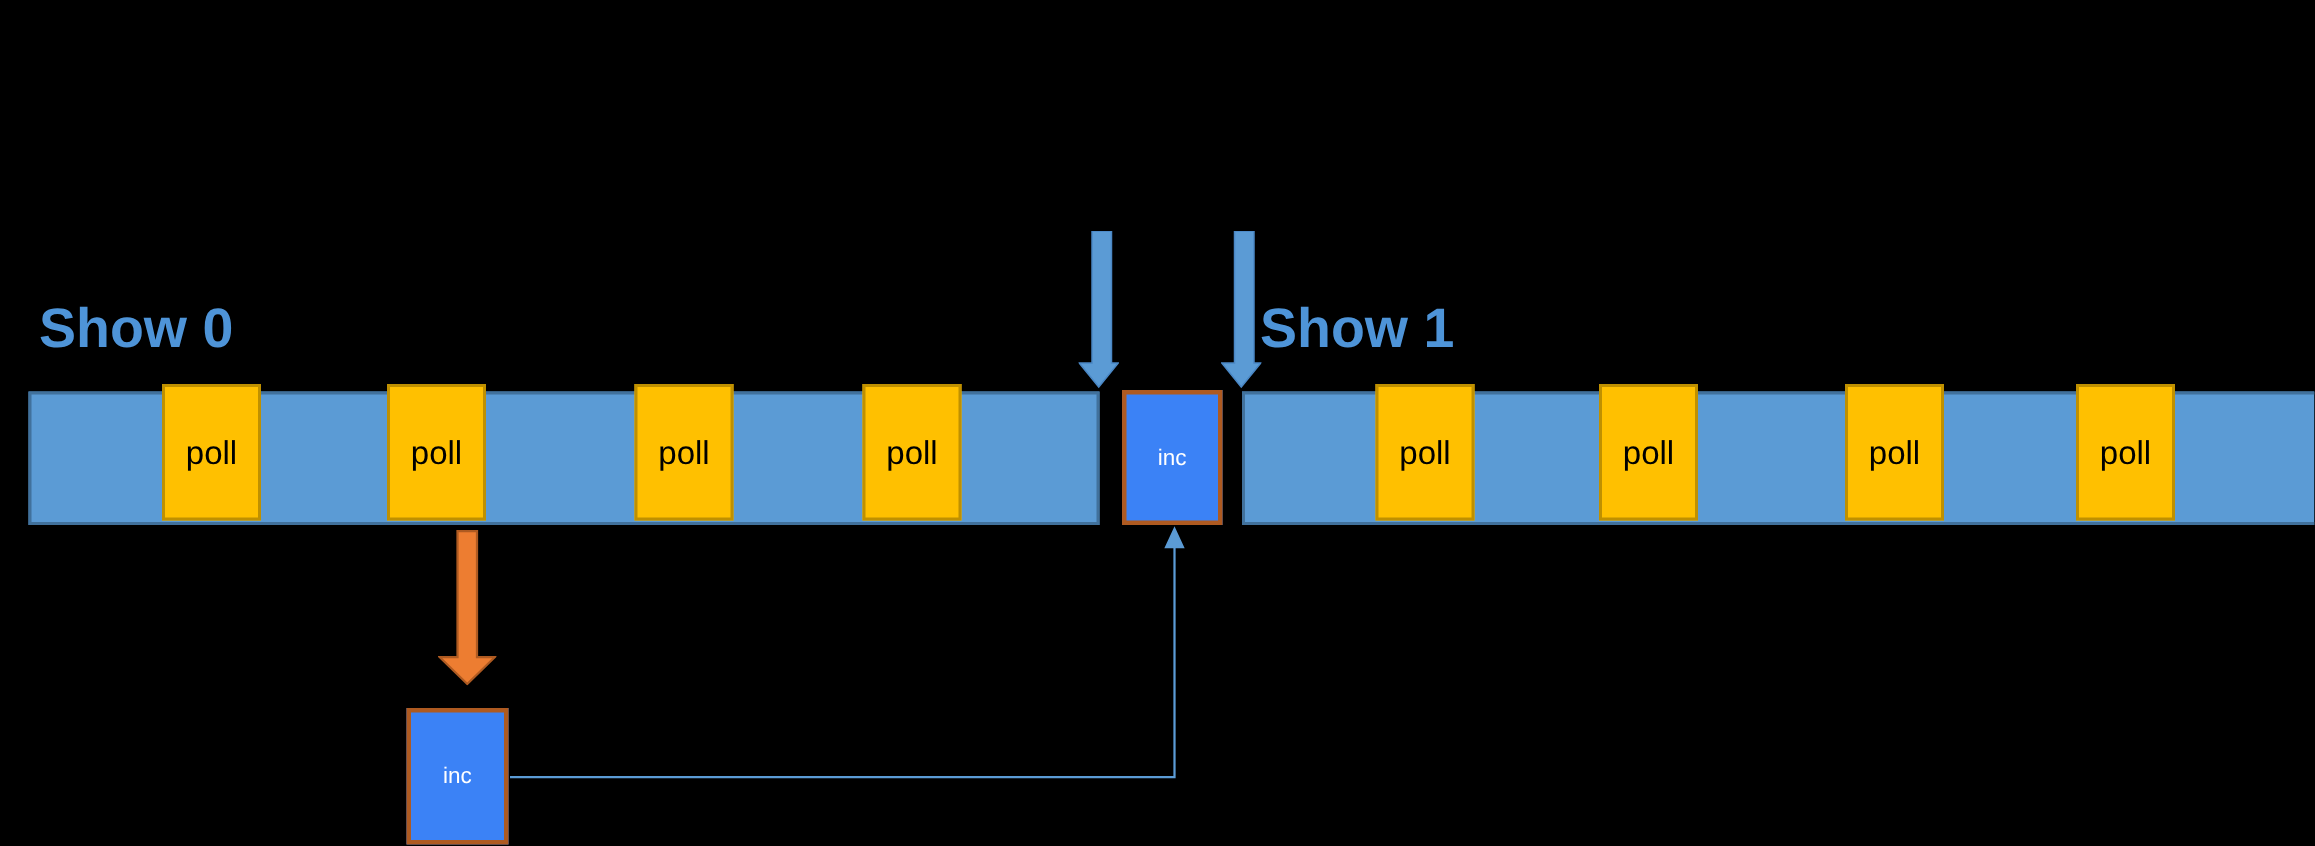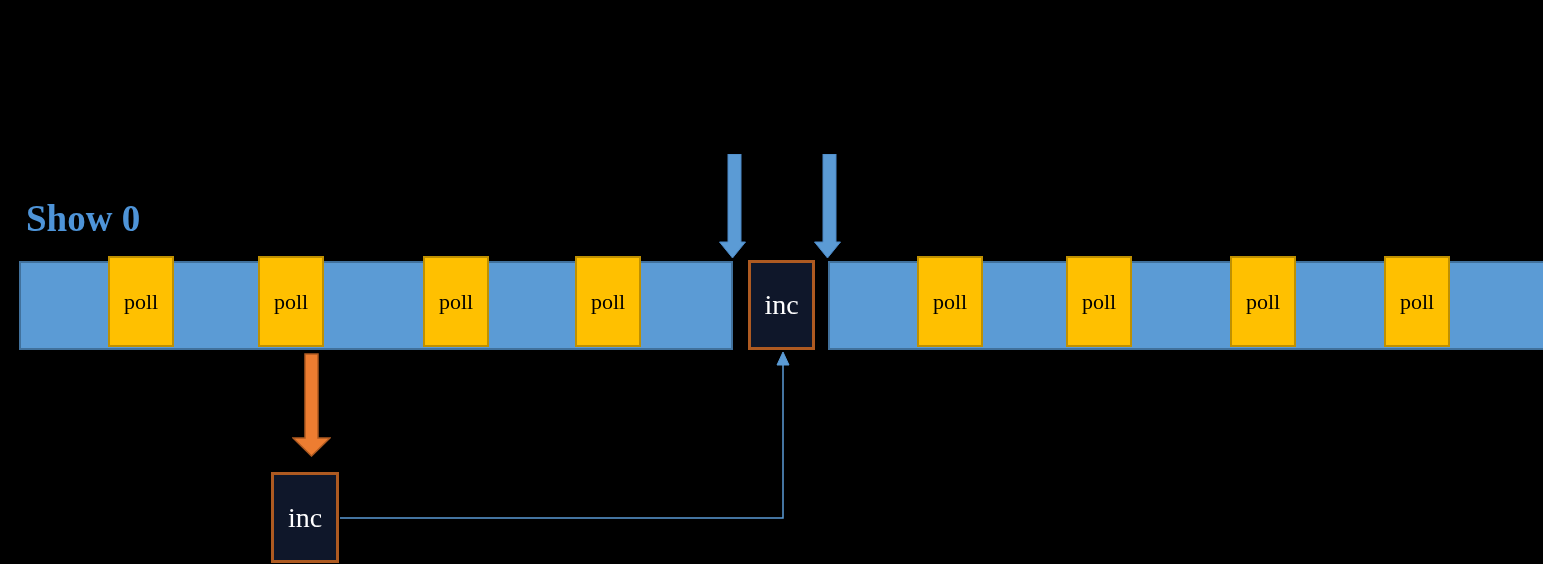--- a/index.html
+++ b/index.html
@@ -7,21 +7,20 @@
     padding: 0;
     background: #000000;
     font-family: "Liberation Sans", sans-serif;
   }
   #diagram {
     position: relative;
     width: 1543px;
     height: 564px;
     background: #000000;
     overflow: hidden;
-    font-family: Liberation Serif, serif;
   }
   .show-label {
     position: absolute;
     top: 200px;
     font-size: 37px;
     font-weight: bold;
     color: #4e94d8;
     letter-spacing: 0px;
     line-height: 1;
   }
@@ -46,26 +45,26 @@
     background: #ffc000;
     border: 2px solid #bf9000;
     display: flex;
     align-items: center;
     justify-content: center;
     font-size: 22px;
     color: #000000;
   }
   .inc-block {
     position: absolute;
-    background: #0f172a;
+    background: #3b82f6;
     border: 3px solid #ae5a21;
     display: flex;
     align-items: center;
     justify-content: center;
-    font-size: 28px;
+    font-size: 15px;
     color: #ffffff;
   }
   #inc-timeline-block {
     left: 748px;
     top: 260px;
     width: 61px;
     height: 84px;
   }
   #inc-handler-block {
     left: 271px;
@@ -78,20 +77,21 @@
   #down-arrow-2 { left: 814px; top: 154px; }
   #orange-down-arrow { left: 292px; top: 353px; }
   #connector-svg { left: 330px; top: 345px; }
 </style>
 </head>
 <body>
 
 <div id="diagram">
 
   <div class="show-label" id="show0-label">Show 0</div>
+  <div class="show-label" id="show1-label">Show 1</div>
 
   <div class="timeline-bar" id="bar1"></div>
   <div class="timeline-bar" id="bar2"></div>
 
   <div class="inc-block" id="inc-timeline-block">inc</div>
 
   <div class="inc-block" id="inc-handler-block">inc</div>
 
   <svg class="arrow-svg" id="down-arrow-1" width="27" height="105">
     <polygon points="9,0 22,0 22,88 26.5,88 13.5,104 0.5,88 9,88" fill="#5b9bd5" stroke="#4a87c5" stroke-width="1"></polygon>

